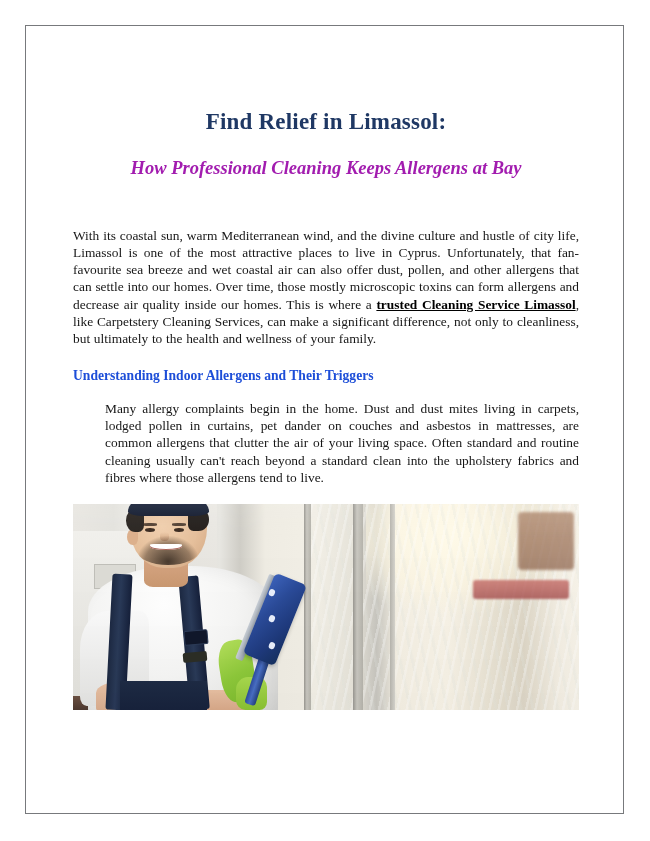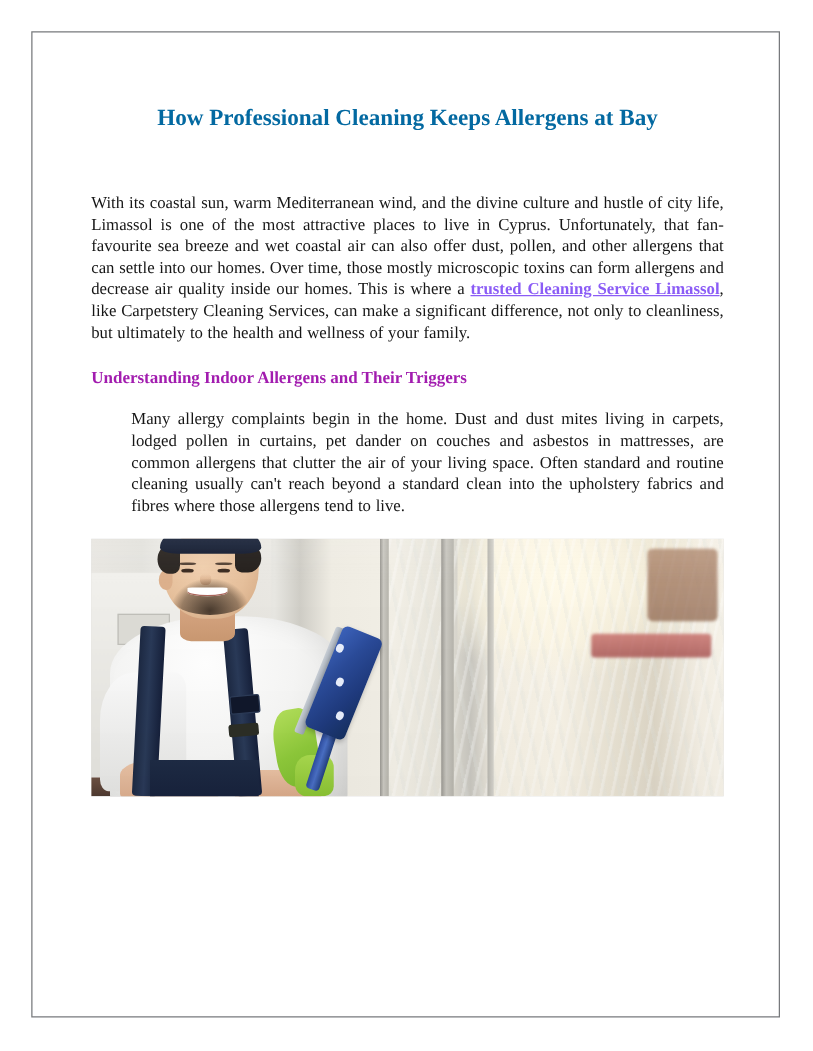--- a/index.html
+++ b/index.html
@@ -42,25 +42,26 @@
     letter-spacing: 0.2px;
     margin: 0;
     padding-top: 48px;
     line-height: 1.1;
   }
 
   .doc-subtitle {
     font-family: "Liberation Serif", "DejaVu Serif", serif;
     font-size: 18.5px;
     font-weight: bold;
-    color: #0369a1;
+    color: #a21caf;
     text-align: center;
     margin: 0;
     padding-top: 24px;
     line-height: 1.15;
+    font-style: italic;
   }
 
   .body-para {
     font-family: "Liberation Serif", "DejaVu Serif", serif;
     font-size: 13.4px;
     color: #161616;
     text-align: justify;
     line-height: 17.3px;
     margin: 0;
     padding: 0;
@@ -68,29 +69,29 @@
   }
 
   .p-intro { padding-top: 47px; }
   .p-second { padding-top: 16px; margin-left: 32px; }
   .p-last { padding-top: 17px; }
 
   .section-heading {
     font-family: "Liberation Serif", "DejaVu Serif", serif;
     font-size: 13.6px;
     font-weight: bold;
-    color: #a21caf;
+    color: #1d4ed8;
     margin: 0;
     padding-top: 19px;
     line-height: 17px;
     text-align: left;
   }
 
   a.inline-link {
-    color: #8b5cf6;
+    color: #000000;
     font-weight: bold;
     text-decoration: underline;
   }
 
   .figure-wrap {
     padding-top: 18px;
   }
 
   .photo {
     position: relative;
@@ -362,20 +363,21 @@
     background: linear-gradient(180deg, rgba(255,255,255,0.06), rgba(255,255,255,0) 18%, rgba(0,0,0,0.02));
     pointer-events: none;
   }
 </style>
 </head>
 <body>
 
 <div id="page">
   <div id="content">
 
+    <h1 class="doc-title">Find Relief in Limassol:</h1>
 
     <h2 class="doc-subtitle">How Professional Cleaning Keeps Allergens at Bay</h2>
 
     <p class="body-para p-intro"><span>With its coastal sun, warm Mediterranean wind, and the divine culture and hustle of city life, Limassol is one of the most attractive places to live in Cyprus. Unfortunately, that fan-favourite sea breeze and wet coastal air can also offer dust, pollen, and other allergens that can settle into our homes. Over time, those mostly microscopic toxins can form allergens and decrease air quality inside our homes. This is where a </span><a href="#" class="inline-link">trusted Cleaning Service Limassol</a><span>, like Carpetstery Cleaning Services, can make a significant difference, not only to cleanliness, but ultimately to the health and wellness of your family.</span></p>
 
     <h3 class="section-heading">Understanding Indoor Allergens and Their Triggers</h3>
 
     <p class="body-para p-second">Many allergy complaints begin in the home. Dust and dust mites living in carpets, lodged pollen in curtains, pet dander on couches and asbestos in mattresses, are common allergens that clutter the air of your living space. Often standard and routine cleaning usually can't reach beyond a standard clean into the upholstery fabrics and fibres where those allergens tend to live.</p>
 
     <div class="figure-wrap">

